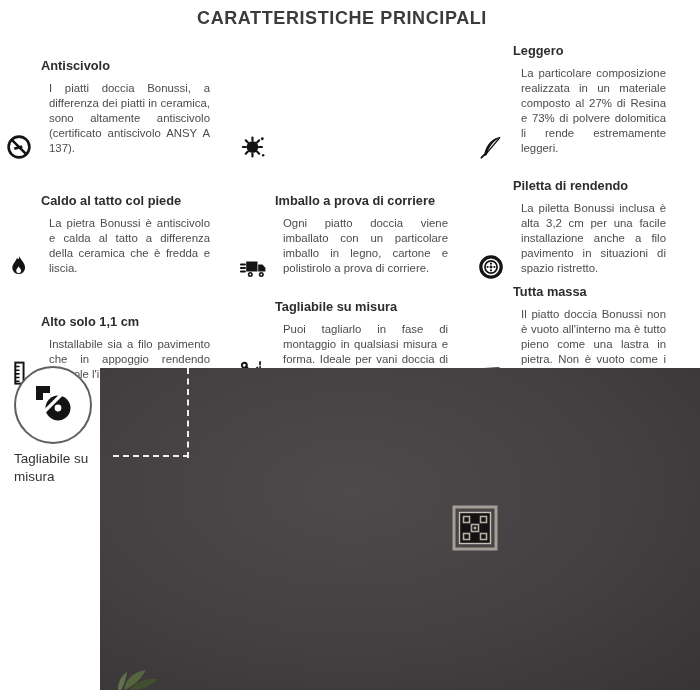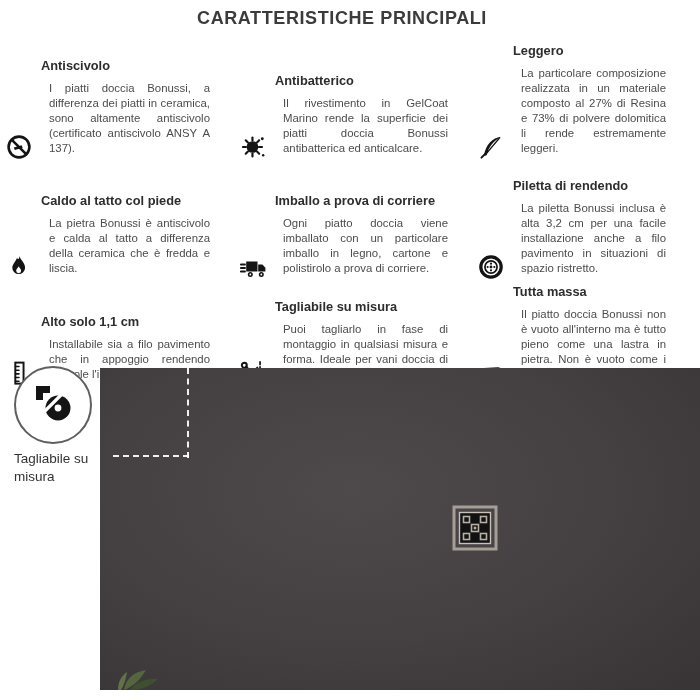--- a/index.html
+++ b/index.html
@@ -87,24 +87,20 @@
           <line x1="17.5" y1="12" x2="20.3" y2="12"></line>
           <line x1="5.3" y1="5.8" x2="7.3" y2="7.8"></line>
           <line x1="15.7" y1="16.2" x2="17.7" y2="18.2"></line>
           <line x1="5.3" y1="18.2" x2="7.3" y2="16.2"></line>
           <line x1="15.7" y1="7.8" x2="17.7" y2="5.8"></line>
         </g>
         <circle class="fl" cx="20.6" cy="4.4" r="1.3"></circle>
         <circle class="fl" cx="21.4" cy="19.6" r="1.1"></circle>
       </svg>
     </span>
-    <div class="txt">
-      <h3>Antibatterico</h3>
-      <p>Il rivestimento in GelCoat Marino rende la superficie dei piatti doccia Bonussi antibatterica ed anticalcare.</p>
-    </div>
   </div>
 
   <div class="cell">
     <span class="ic">
       <svg width="26" height="26" viewBox="0 0 24 24">
         <path class="fl" d="M21 2.5 C13.5 3.5 7.5 9.5 5.5 19.5 L8 19.5 C9.5 12 14.5 6.5 21 2.5 Z"></path>
         <line class="st" x1="3.2" y1="21.8" x2="8.5" y2="16.5" stroke-width="1.8"></line>
         <line class="st" x1="6.5" y1="19.5" x2="20" y2="3.5" stroke-width="1.2"></line>
       </svg>
     </span>

